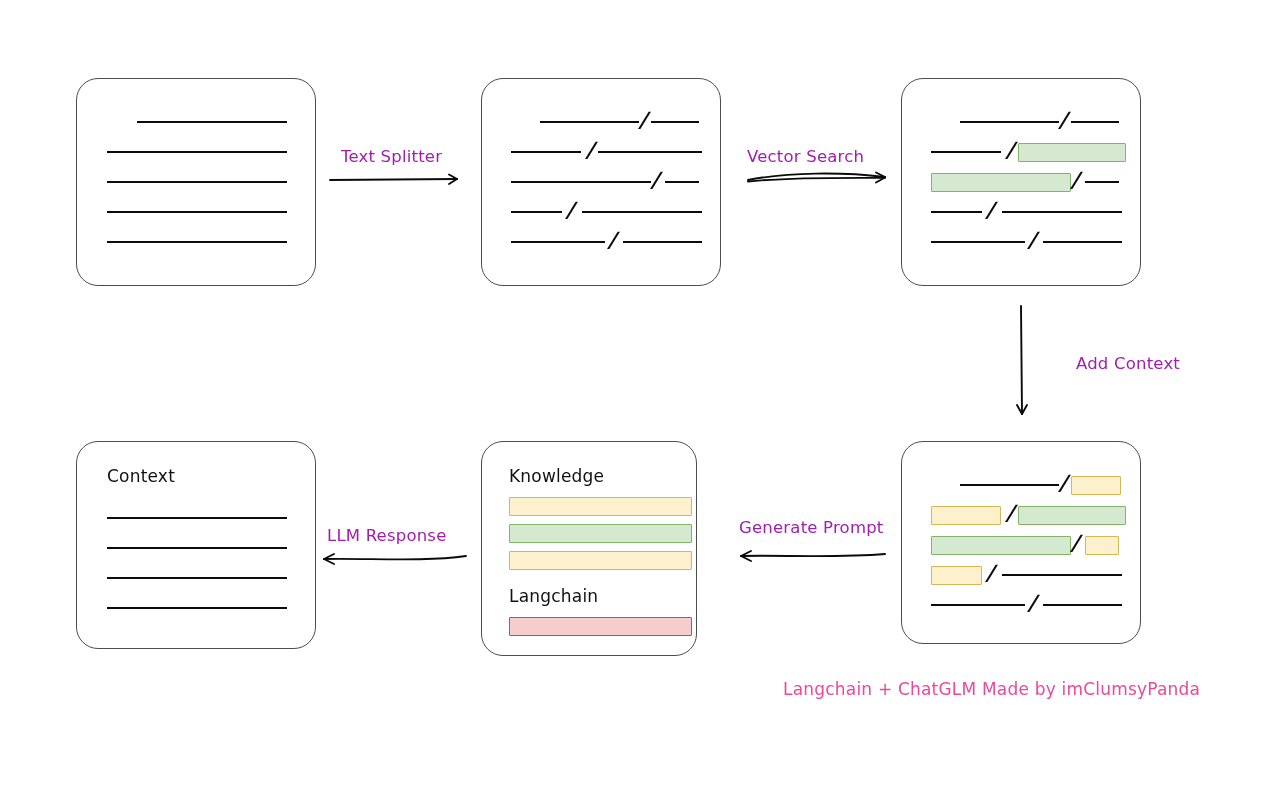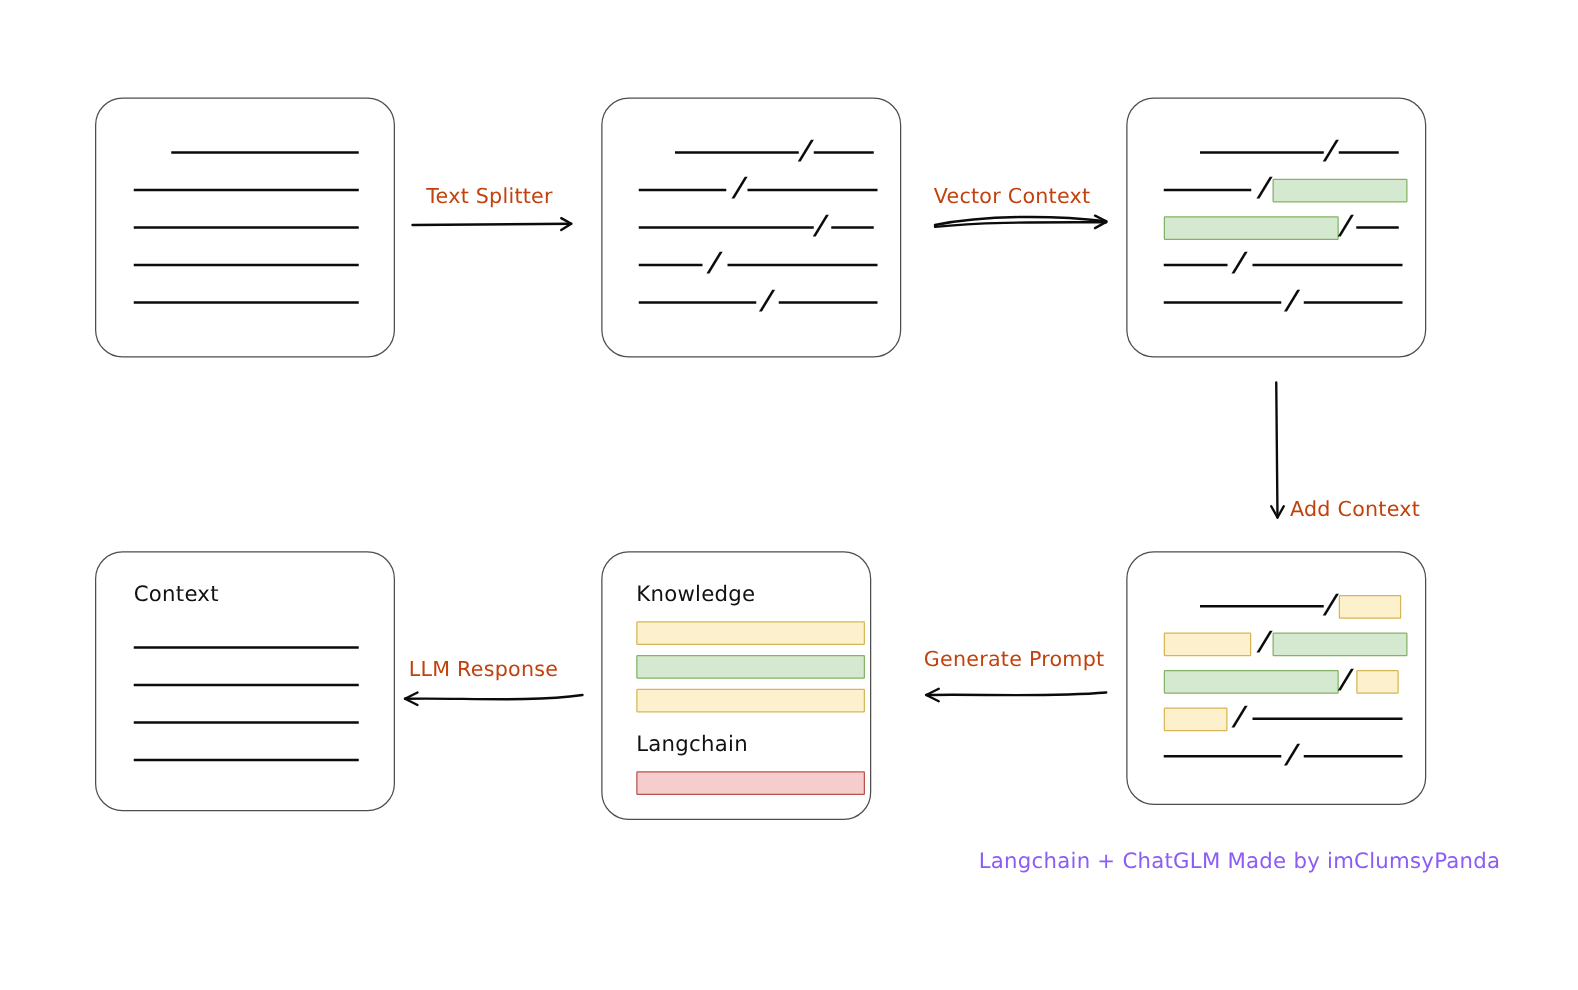--- a/index.html
+++ b/index.html
@@ -78,42 +78,42 @@
     font-size: 17px;
     color: #111111;
     letter-spacing: 0.2px;
     white-space: nowrap;
   }
 
   
   .edge-label {
     position: absolute;
     font-size: 16.5px;
-    color: #c2410c;
+    color: #a21caf;
     white-space: nowrap;
     letter-spacing: 0.2px;
   }
 
   .arrow-svg {
     position: absolute;
     overflow: visible;
   }
   .arrow-svg path,
   .arrow-svg polyline {
     fill: none;
     stroke: #0b0b0b;
     stroke-width: 1.9;
     stroke-linecap: round;
     stroke-linejoin: round;
   }
 
   .footer {
     position: absolute;
     font-size: 17px;
-    color: #8b5cf6;
+    color: #ec4899;
     white-space: nowrap;
     letter-spacing: 0.2px;
   }
 </style>
 </head>
 <body>
 
 <div class="card" style="left:76px; top:78px; width:240px; height:208px;">
   <div class="card-inner">
       <div class="row" style="top: 32px; left: 30px;">
@@ -171,21 +171,21 @@
       <div class="row" style="top: 152px; left: 29px;">
         <span class="seg" style="width: 94px;"></span>
         <span class="gap" style="width: 3px;"></span>
         <span class="slash">/</span>
         <span class="gap" style="width: 3px;"></span>
         <span class="seg" style="width: 79px;"></span>
       </div>
     </div>
 </div>
 
-<div class="edge-label" style="left:747px; top:147px;">Vector Context</div>
+<div class="edge-label" style="left:747px; top:147px;">Vector Search</div>
 <svg class="arrow-svg" style="left:748px; top:168px;" width="142" height="22" viewBox="0 0 142 22">
   <path d="M0,12 C40,4 95,4 137,9"></path>
   <path d="M0,13.5 C42,9 96,10 137,9.8"></path>
   <path d="M137,9 L128,4.5 M137,9.5 L128,14.5"></path>
 </svg>
 
 <div class="card" style="left:901px; top:78px; width:240px; height:208px;">
   <div class="card-inner">
       <div class="row" style="top: 32px; left: 29px;">
         <span class="gap" style="width: 29px;"></span>
@@ -215,21 +215,21 @@
       <div class="row" style="top: 152px; left: 29px;">
         <span class="seg" style="width: 94px;"></span>
         <span class="gap" style="width: 3px;"></span>
         <span class="slash">/</span>
         <span class="gap" style="width: 3px;"></span>
         <span class="seg" style="width: 79px;"></span>
       </div>
     </div>
 </div>
 
-<div class="edge-label" style="left:1032px; top:354px;margin-top:44px;">Add Context</div>
+<div class="edge-label" style="left:1076px; top:354px;">Add Context</div>
 <svg class="arrow-svg" style="left:1012px; top:306px;" width="20" height="116" viewBox="0 0 20 116">
   <path d="M9,0 L10,108"></path>
   <path d="M10,108 L5,99 M10,108 L15,99"></path>
 </svg>
 
 <div class="card" style="left:901px; top:441px; width:240px; height:203px;">
   <div class="card-inner">
       <div class="row" style="top: 32px; left: 29px;">
         <span class="gap" style="width: 29px;"></span>
         <span class="seg" style="width: 99px;"></span>

